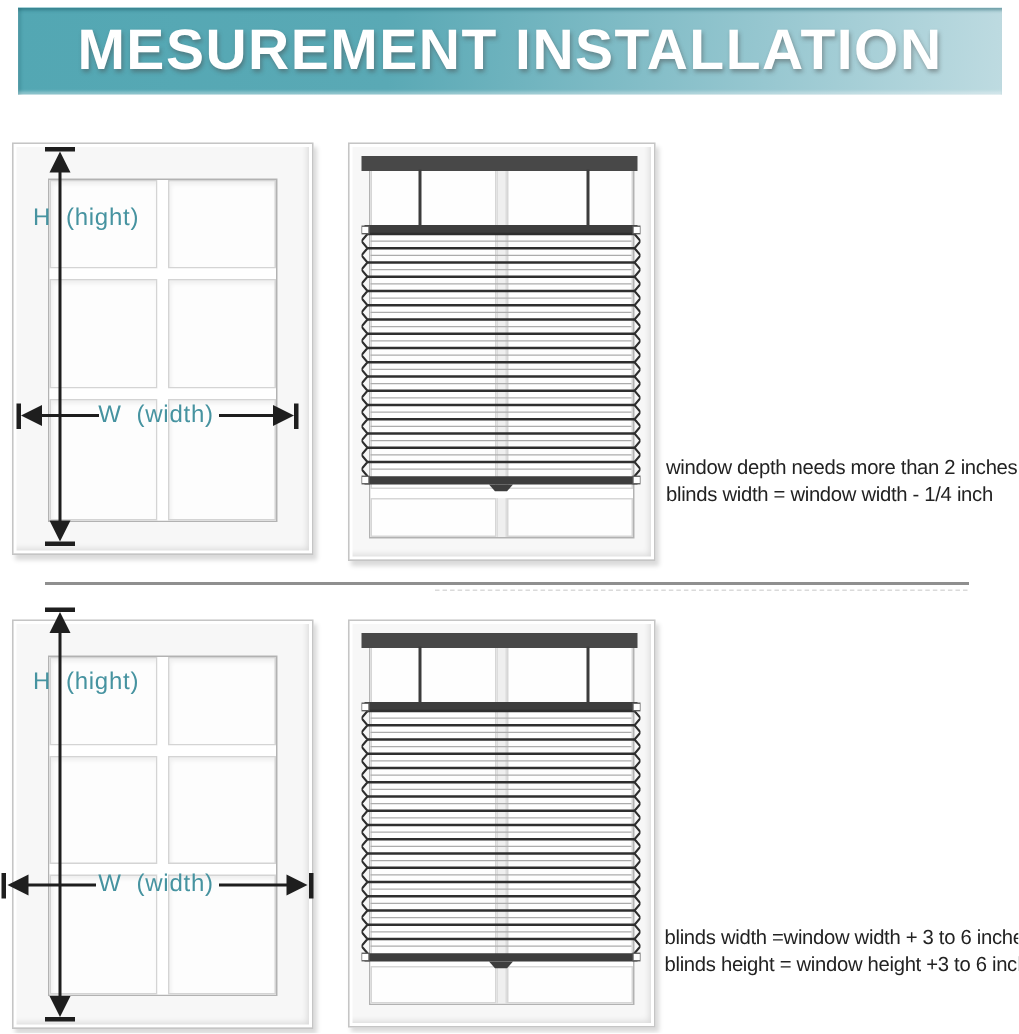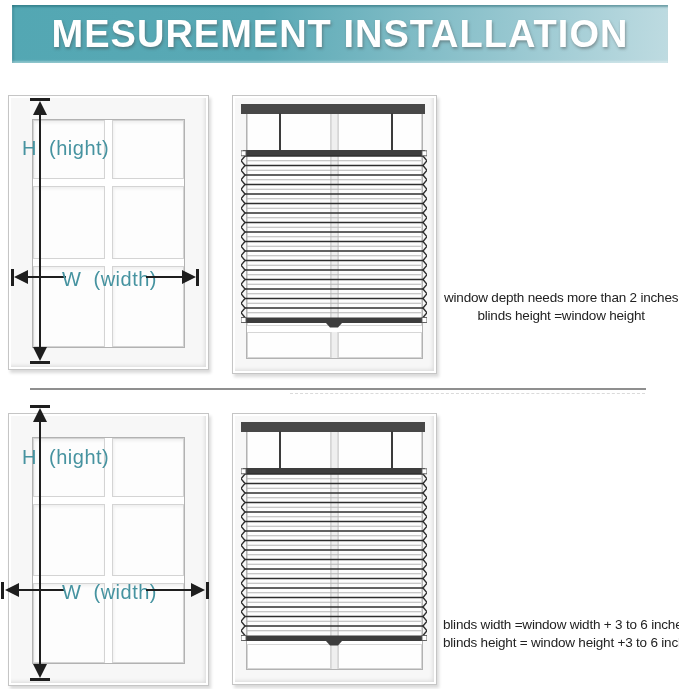--- a/index.html
+++ b/index.html
@@ -50,21 +50,21 @@
   .shaft-v{position:absolute;width:2px;background:#1e1e1e;}
   .shaft-h{position:absolute;height:2px;background:#1e1e1e;}
   .tick-h{position:absolute;width:20px;height:3px;background:#1e1e1e;}
   .tick-v{position:absolute;width:3px;height:17px;background:#1e1e1e;}
   .tri{position:absolute;width:0;height:0;}
   .tri-up{border-left:7px solid transparent;border-right:7px solid transparent;border-bottom:14px solid #1e1e1e;}
   .tri-down{border-left:7px solid transparent;border-right:7px solid transparent;border-top:14px solid #1e1e1e;}
   .tri-left{border-top:7px solid transparent;border-bottom:7px solid transparent;border-right:14px solid #1e1e1e;}
   .tri-right{border-top:7px solid transparent;border-bottom:7px solid transparent;border-left:14px solid #1e1e1e;}
   .dim-label{
-    position:absolute;color:#4693a0;font-size:20px;white-space:pre;letter-spacing:.5px;
+    position:absolute;color:#4693a0;font-size:16px;white-space:pre;letter-spacing:.5px;
   }
   .dim-label.center{text-align:center;}
   
   .mount-title{
     position:absolute;color:#3c93a1;font-weight:bold;font-size:23px;text-align:center;white-space:nowrap;
   }
   .mount-lines{position:absolute;color:#222222;font-size:13.5px;letter-spacing:-.2px;line-height:18px;}
   .mount-lines div{white-space:nowrap;}
   
   .divider{position:absolute;left:30px;top:388px;width:616px;height:2px;background:#8f8f8f;}
@@ -169,23 +169,23 @@
         <path d="M182 6 L186 10.75 L182 15.5 L186 20.25 L182 25 L186 29.75 L182 34.5 L186 39.25 L182 44 L186 48.75 L182 53.5 L186 58.25 L182 63 L186 67.75 L182 72.5 L186 77.25 L182 82 L186 86.75 L182 91.5 L186 96.25 L182 101 L186 105.75 L182 110.5 L186 115.25 L182 120 L186 124.75 L182 129.5 L186 134.25 L182 139 L186 143.75 L182 148.5 L186 153.25 L182 158 L186 162.75 L182 167.5" fill="none" stroke="#2e2e2e" stroke-width="1.4"></path>
         <rect x="2" y="167.5" width="182" height="5.5" fill="#3d3d3d"></rect>
         <path d="M85 173 h16 l-4 4.5 h-8 z" fill="#3d3d3d"></path>
         <rect x="0" y="0.8" width="5" height="5" fill="#ffffff" stroke="#5a5a5a" stroke-width="0.9"></rect>
         <rect x="181" y="0.8" width="5" height="5" fill="#ffffff" stroke="#5a5a5a" stroke-width="0.9"></rect>
         <rect x="0" y="167.5" width="5" height="5" fill="#ffffff" stroke="#5a5a5a" stroke-width="0.9"></rect>
         <rect x="181" y="167.5" width="5" height="5" fill="#ffffff" stroke="#5a5a5a" stroke-width="0.9"></rect>
       </svg>
   </div>
 
-  <div class="mount-lines" style="left:444px;top:289px;text-align:center;">
+  <div class="mount-lines" style="left:444px;top:303px;">
     <div>window depth needs more than 2 inches</div>
-    <div>blinds height =window height</div>
+    <div>blinds width = window width - 1/4 inch</div>
   </div>
 
   <div class="divider"></div>
   <div class="divider-dash"></div>
 
   <div class="winL" style="left:8px;top:413px;height:271px;">
     <div class="winL-inner">
       <div class="pane"></div>
         <div class="mull"></div>
         <div class="pane"></div>

